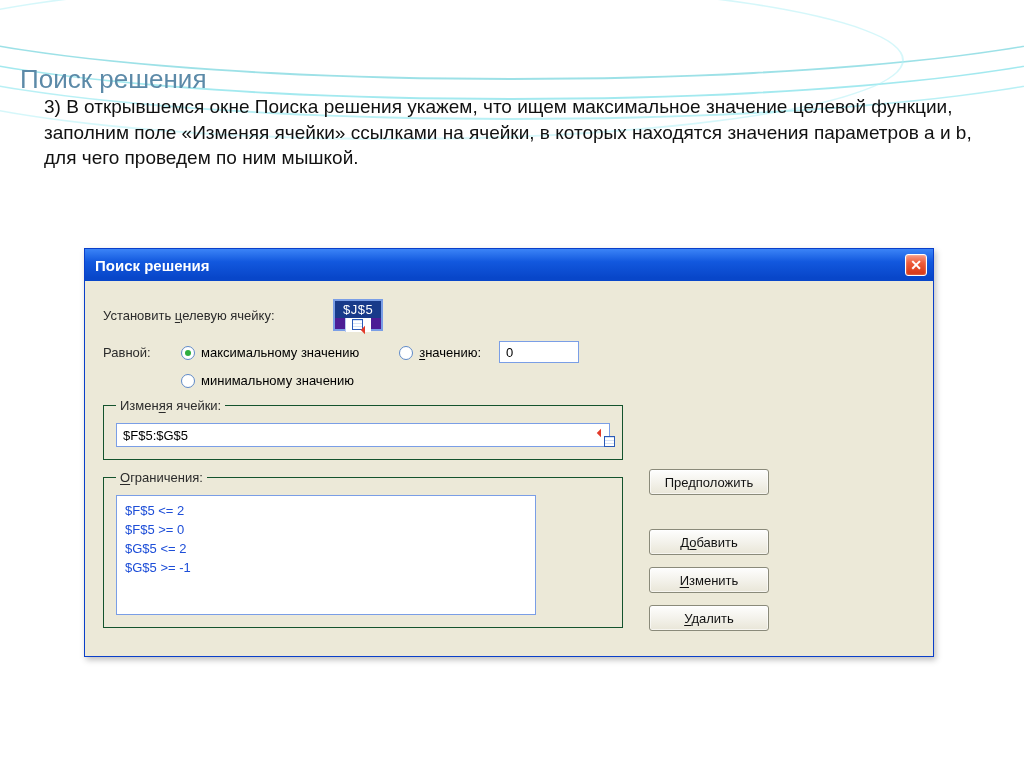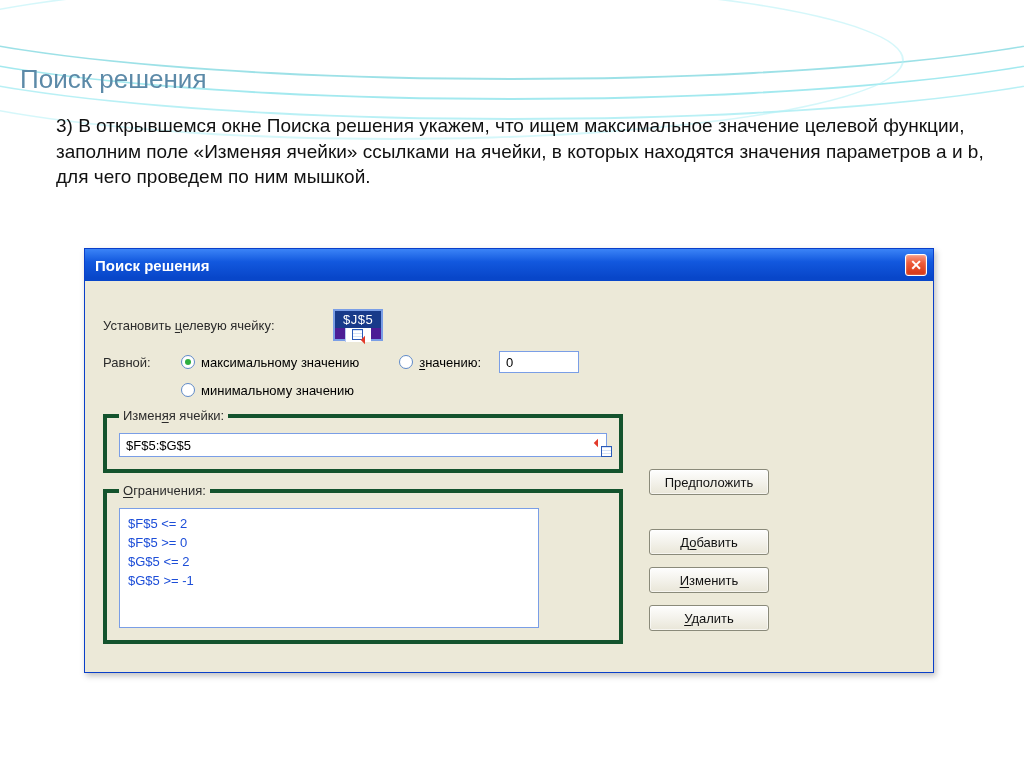--- a/index.html
+++ b/index.html
@@ -23,22 +23,22 @@
   }
   .wave.w2 { top: -60px; border-color: #58d7e2; }
   .wave.w3 { top: -40px; border-color: #7fe3ec; }
   .wave.w4 { top: -20px; border-color: #b3f0f6; right: 120px; }
 
   .slide-title {
     position: absolute; left: 20px; top: 64px;
     font-size: 26px; color: #5c8aa8; font-weight: 400;
   }
   .body-text {
-    position: absolute; left: 56px; top: 94px; right: 40px;
-    font-size: 19px; line-height: 1.35; color: #111; margin-top: 19px;
+    position: absolute; left: 44px; top: 94px; right: 40px;
+    font-size: 19px; line-height: 1.35; color: #111;
   }
 
   
   .dialog {
     position: absolute; left: 84px; top: 248px;
     width: 850px;
     border: 1px solid #0a3fc9;
     background: #ece9d8;
     box-shadow: 2px 3px 6px rgba(0,0,0,0.25);
   }
@@ -51,21 +51,21 @@
   .titlebar .spacer { flex: 1; }
   .closebtn {
     width: 22px; height: 22px;
     background: linear-gradient(180deg,#f79b86 0%, #ee5b3a 40%, #d63412 100%);
     border: 1px solid #fff; border-radius: 3px;
     display: flex; align-items: center; justify-content: center;
     color: #fff; font-weight: bold; font-size: 14px;
     box-shadow: inset 0 0 2px rgba(255,255,255,0.6);
   }
   .dlg-body {
-    padding: 28px 14px 18px 18px;
+    padding: 18px 14px 18px 18px;
     position: relative;
     min-height: 330px;
   }
   .row { display: flex; align-items: center; margin-bottom: 10px; }
   .lbl { color: #2b2b2b; }
 
   .cellref {
     display: inline-flex; align-items: center;
     border: 2px solid #7a9ee6; background: #4c1d95;
     height: 32px; padding: 0; flex-direction: column;
@@ -90,40 +90,40 @@
   }
   .pick-icon::after {
     content: ""; position: absolute; right: -1px; bottom: -1px;
     width: 0; height: 0;
     border-left: 6px solid #e23a2a;
     border-bottom: 6px solid transparent;
     transform: rotate(-45deg);
   }
 
   .radio {
-    display: inline-flex; align-items: flex-start; gap: 6px;
+    display: inline-flex; align-items: flex-end; gap: 6px;
     margin-right: 18px;
   }
   .radio .dot {
     width: 14px; height: 14px; border-radius: 50%;
     border: 1px solid #5f8ac8; background: #fff;
     display: flex; align-items: center; justify-content: center;
   }
   .radio.checked .dot::after {
     content: ""; width: 6px; height: 6px; border-radius: 50%;
     background: #2fae3f;
   }
   .txtinput {
     background: #fff; border: 1px solid #7a9ee6;
     height: 22px; padding: 2px 6px; font-size: 13px;
     font-family: Tahoma, sans-serif;
   }
 
   fieldset.group {
-    border: 4px solid #14532d; margin: 6px 0 10px 0;
+    border: 1px solid #14532d; margin: 6px 0 10px 0;
     padding: 10px 12px 12px 12px;
   }
   fieldset.group legend {
     color: #2b2b2b; padding: 0 4px; font-size: 13px;
   }
   .changing-row { display: flex; align-items: center; gap: 8px; justify-content: flex-end; }
   .changing-input {
     flex: 1; background: #fff; border: 1px solid #7a9ee6;
     height: 24px; padding: 2px 6px; display: flex; align-items: center;
     justify-content: space-between;

